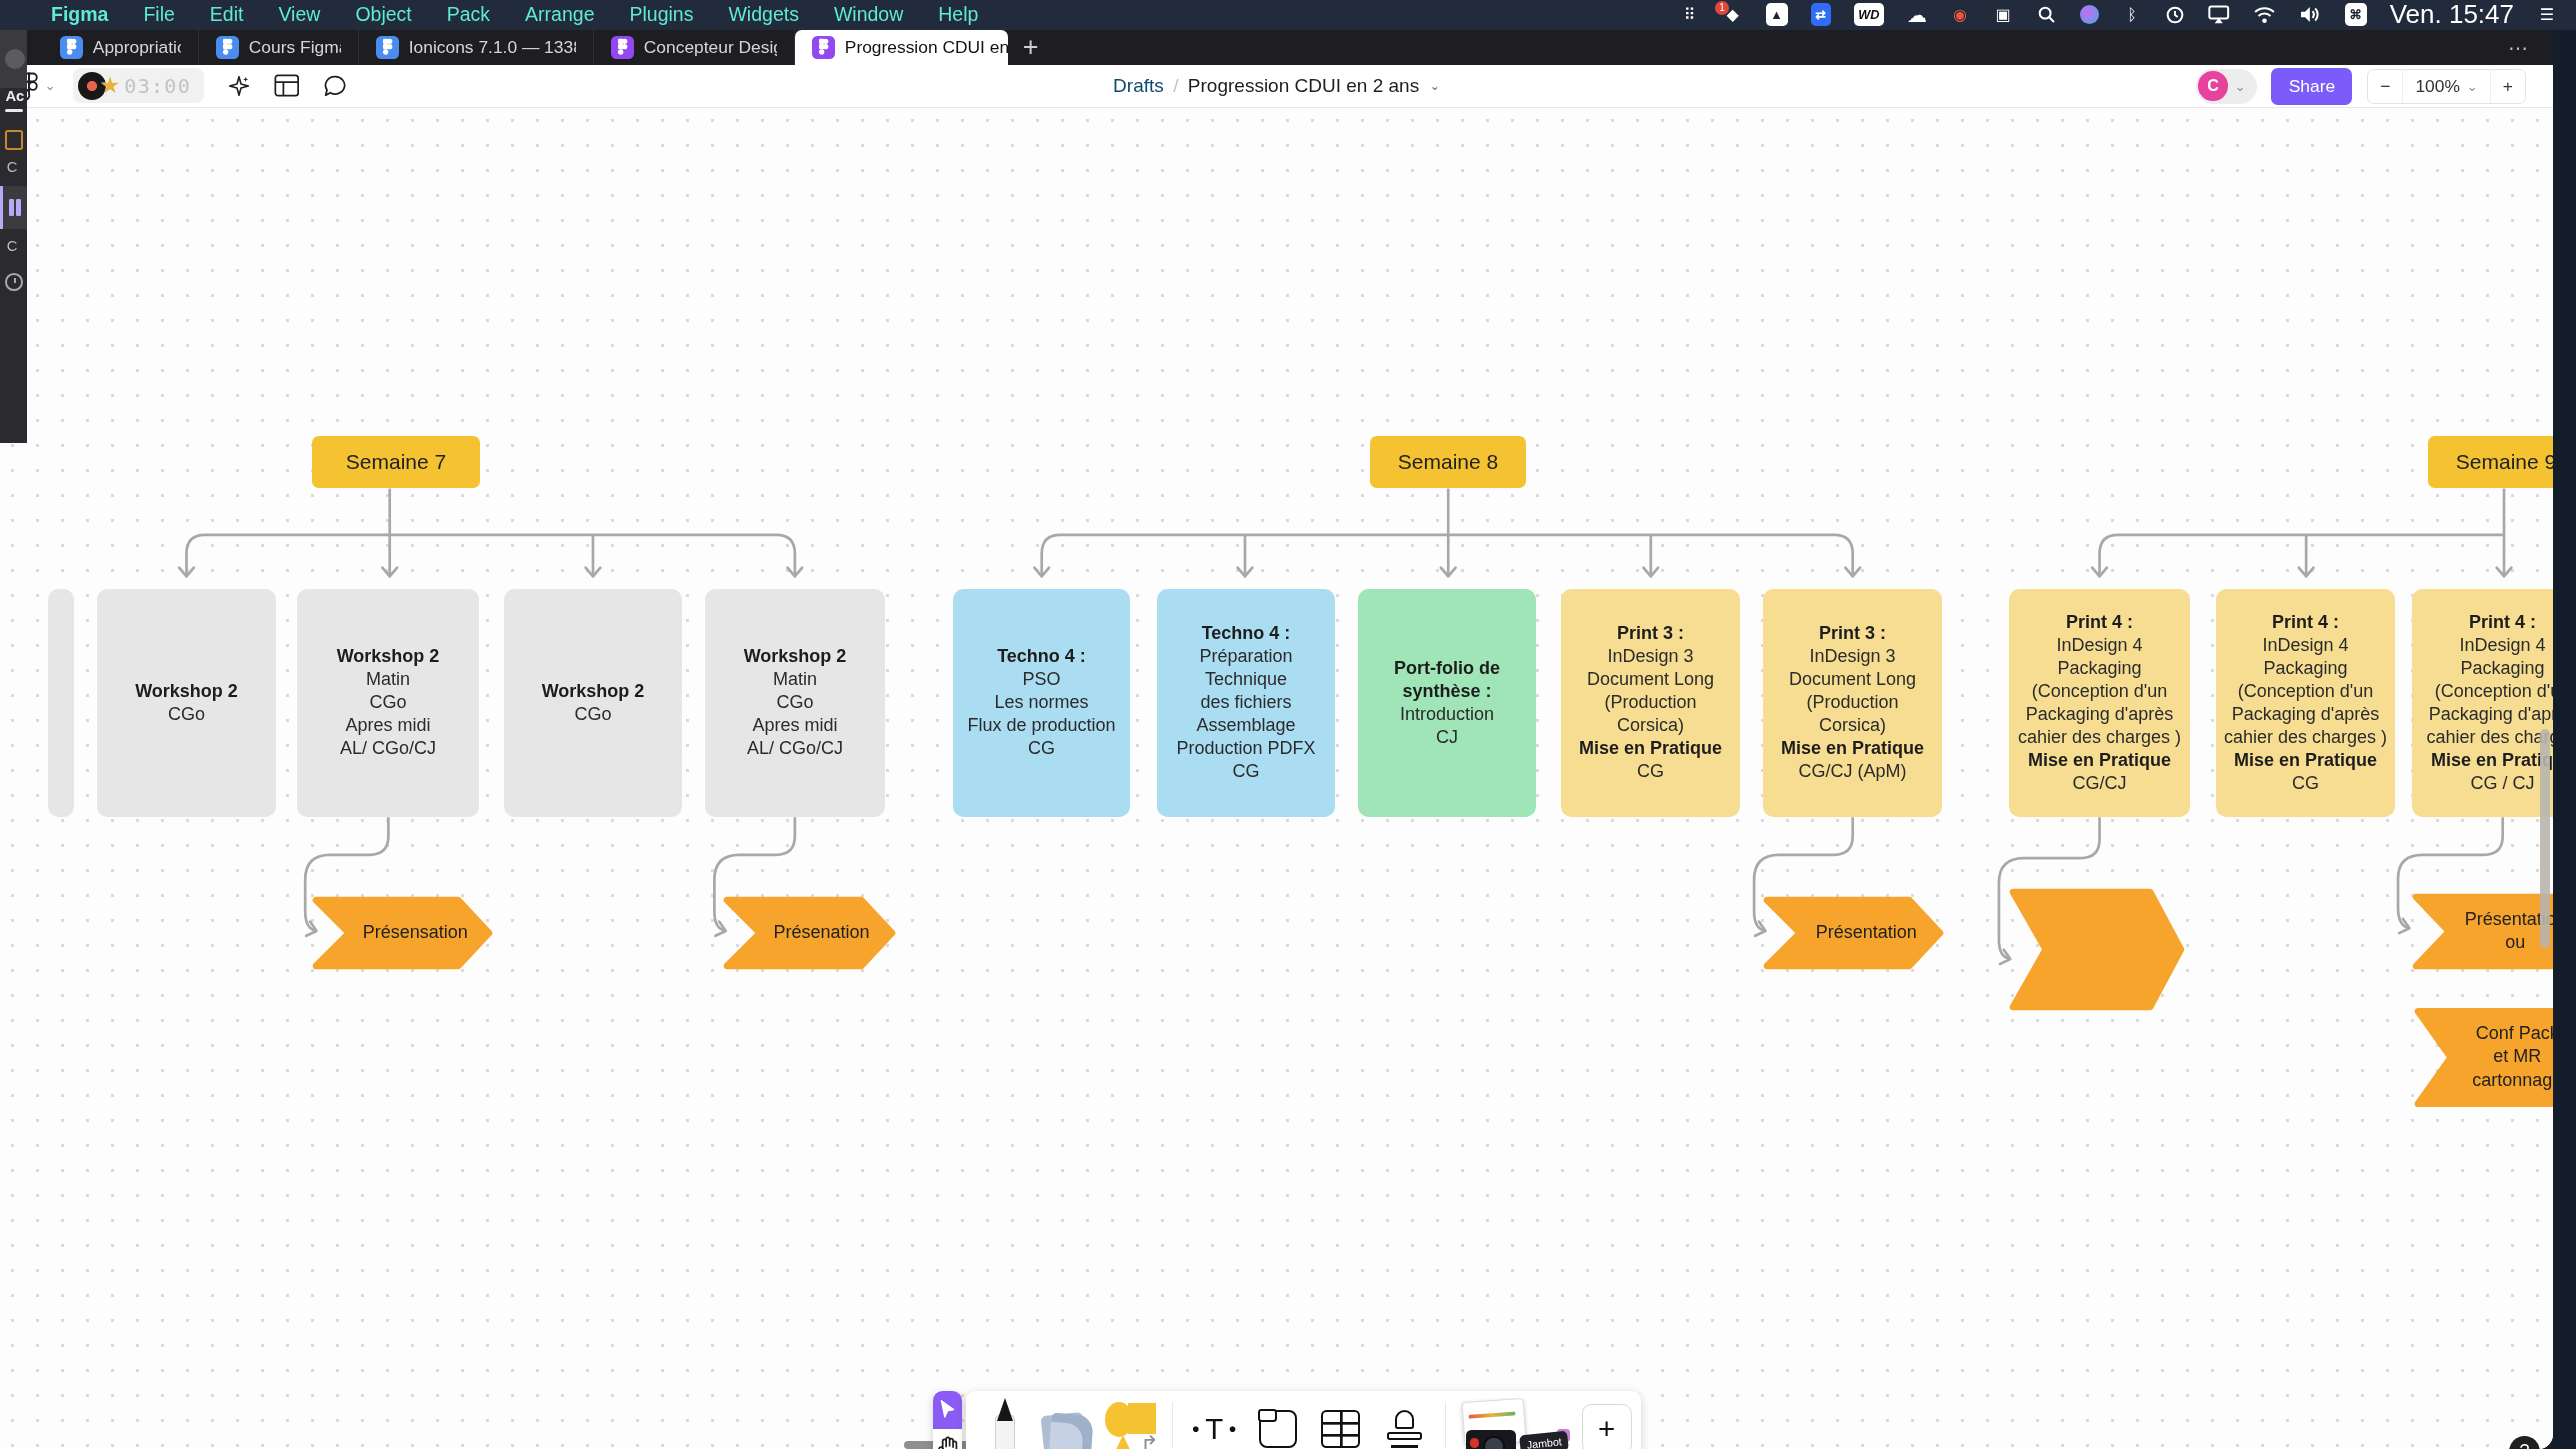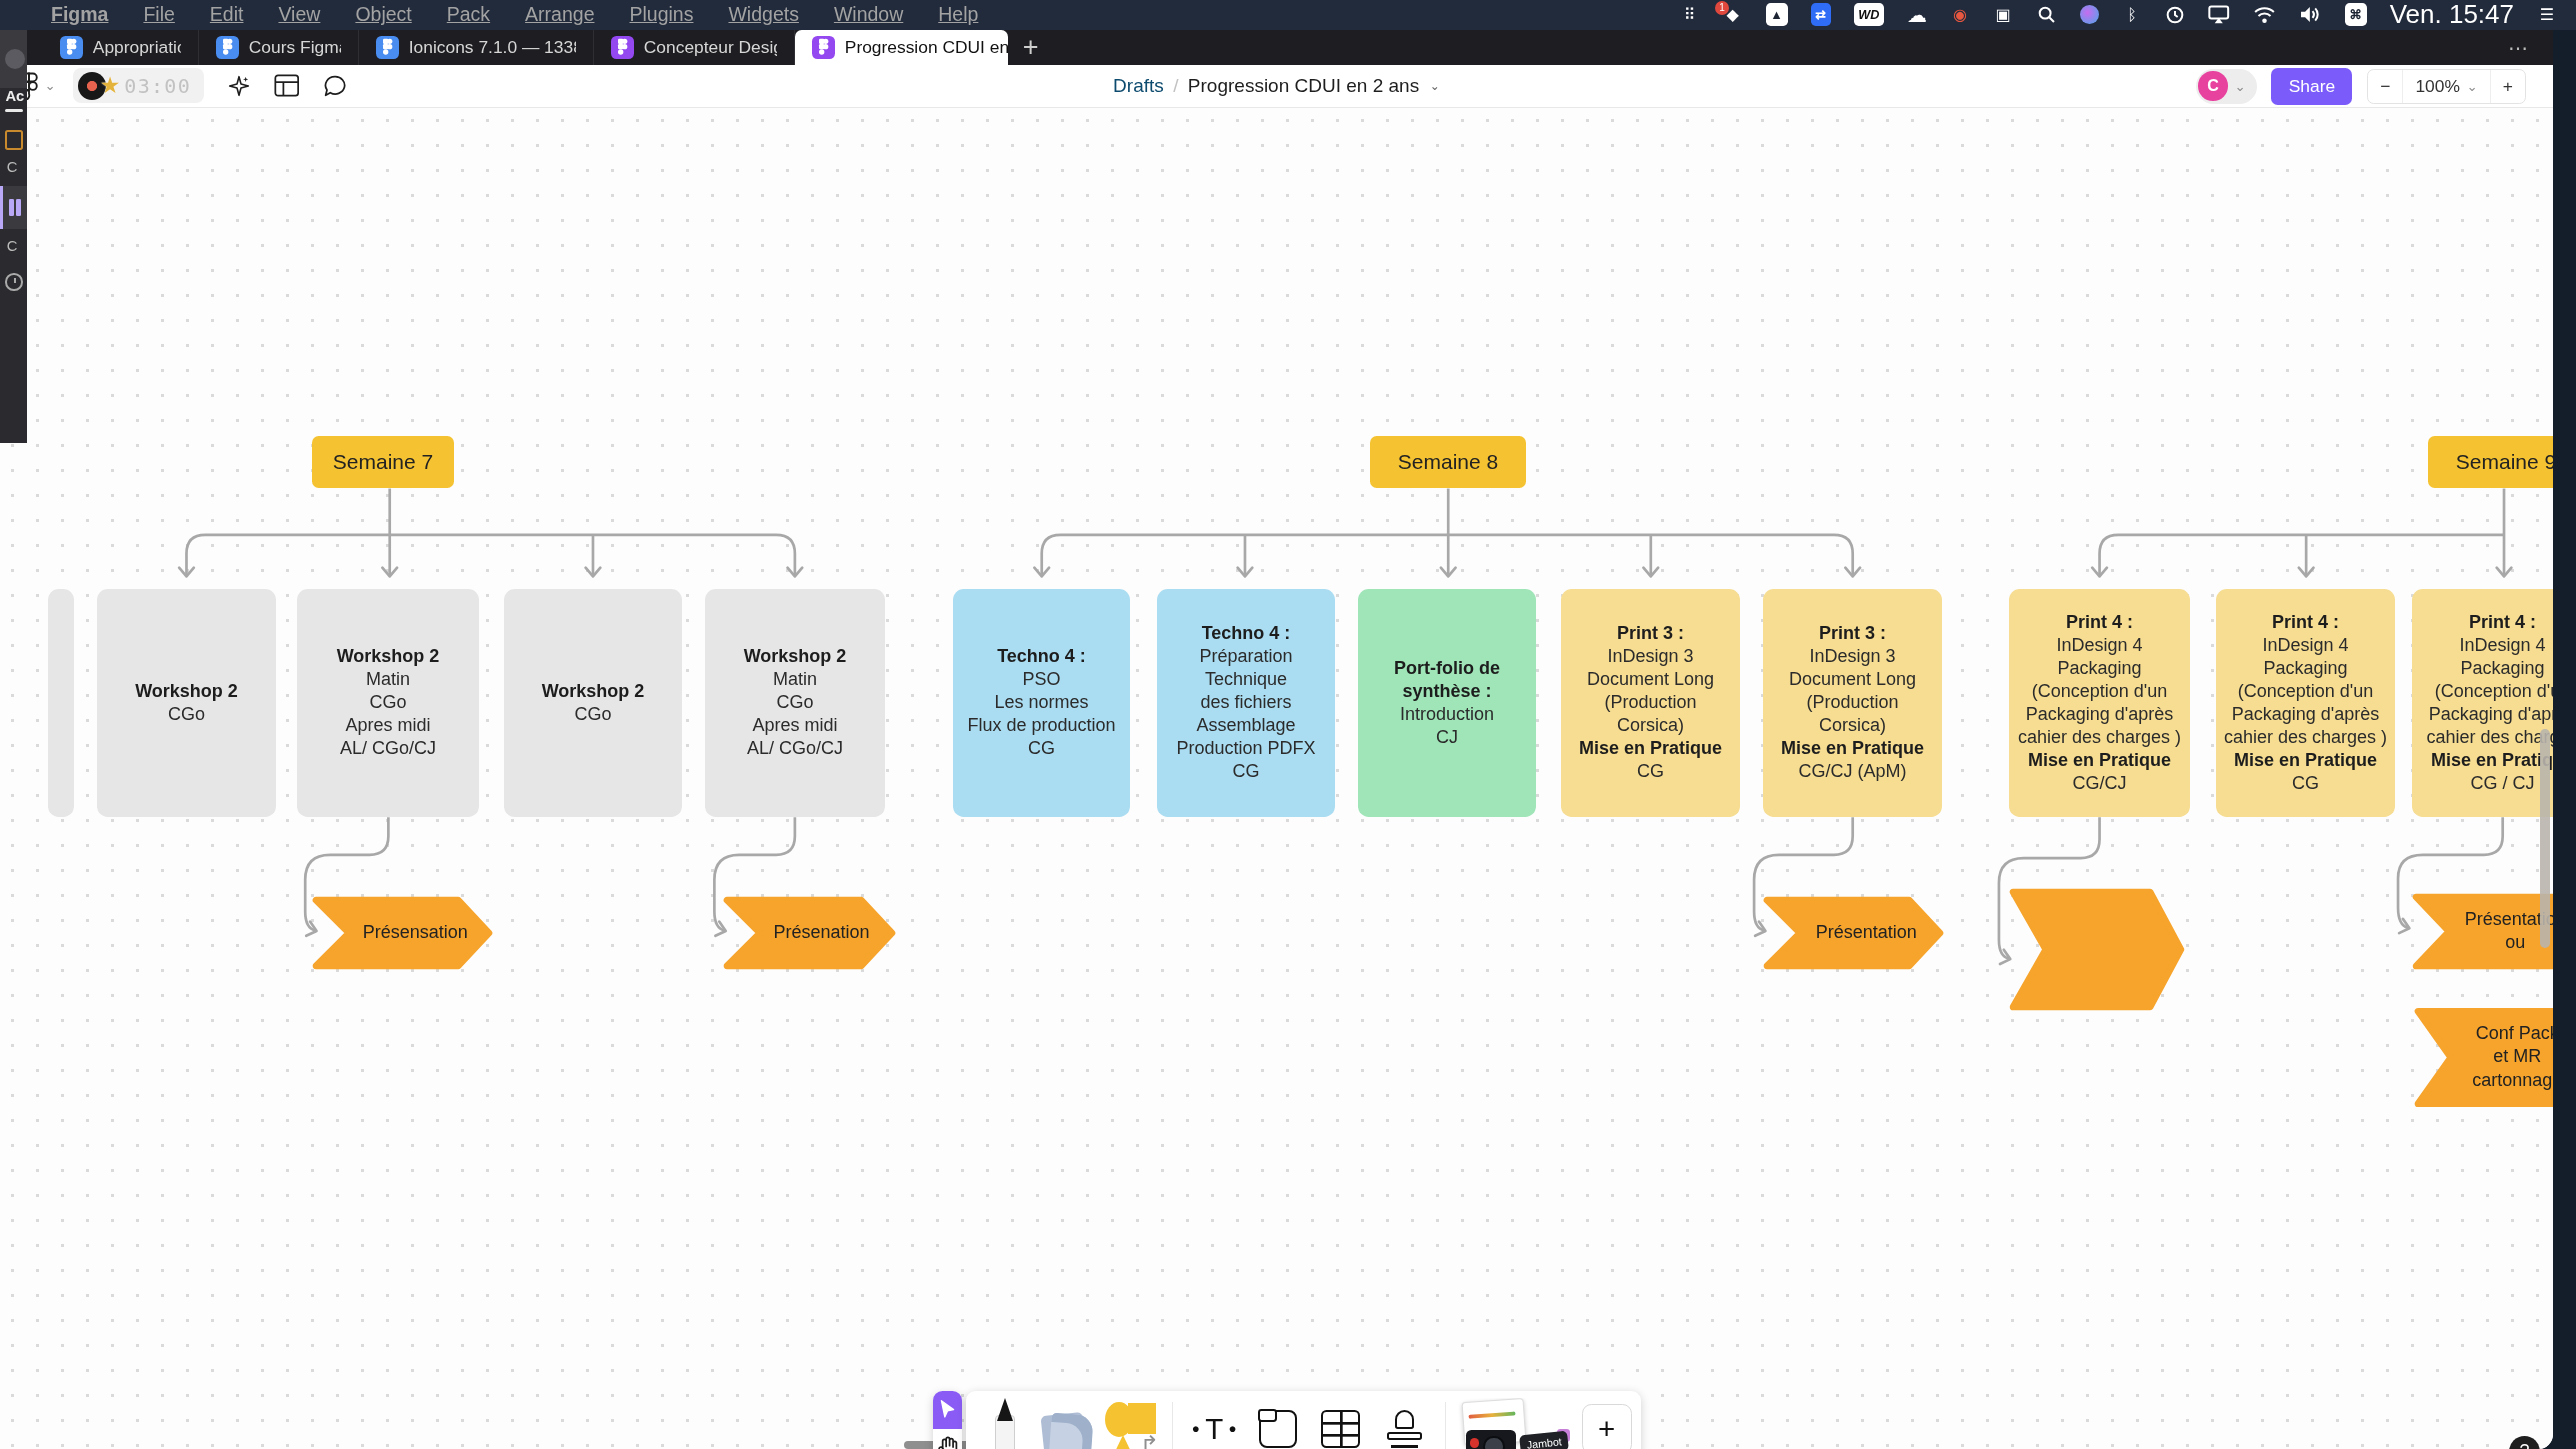--- a/index.html
+++ b/index.html
@@ -5,21 +5,21 @@
   * { margin:0; padding:0; box-sizing:border-box; }
   html,body { width:2576px; height:1449px; }
   body { font-family:"Liberation Sans", sans-serif; background:#141e2b; overflow:hidden; }
   #root { position:relative; width:2576px; height:1449px; }
 
   
   #menubar { position:absolute; left:0; top:0; width:2576px; height:29.5px;
     background:#222b3c; display:flex; align-items:center; color:#fff; font-size:19.5px; }
   .apple { margin-left:27px; font-size:20px; }
   .menu-items { display:flex; margin-left:24px; gap:35px; }
-  .menu-item { color:#a3a3a3;text-decoration:underline; }
+  .menu-item { color:#5eead4; }
   .menu-item.app { font-weight:700; }
   .mb-right { margin-left:auto; display:flex; align-items:center; gap:23px; margin-right:19px; }
   .sticon { display:inline-flex; align-items:center; justify-content:center; height:23px; min-width:20px;
     color:#fff; font-size:16px; }
   .badge-sq { border-radius:4.7px; padding:0.7px 4.7px; font-weight:700; font-size:12.7px; }
   .mb-time { font-size:26px; }
 
   
   #window { position:absolute; left:0; top:29.5px; width:2553px; height:1419px;
     background:#fff; border-radius:0 0 14.8px 0; overflow:hidden; }
@@ -377,21 +377,21 @@
 
           <path d="M579,1057 V1085 Q579,1113 551,1113 H492 Q455,1113 455,1150 V1198 Q455,1222 470,1226" marker-end="url(#ah)"></path>
           <path d="M1185,1057 V1085 Q1185,1113 1157,1113 H1102 Q1065,1113 1065,1150 V1198 Q1065,1222 1080,1226" marker-end="url(#ah)"></path>
           <path d="M2762,1057 V1085 Q2762,1113 2734,1113 H2652 Q2615,1113 2615,1150 V1198 Q2615,1222 2630,1226" marker-end="url(#ah)"></path>
           <path d="M3130,1057 V1090 Q3130,1118 3102,1118 H3017 Q2980,1118 2980,1155 V1240 Q2980,1264 2995,1268" marker-end="url(#ah)"></path>
           <path d="M3731,1057 V1085 Q3731,1113 3703,1113 H3612 Q3575,1113 3575,1148 V1192 Q3575,1218 3590,1222" marker-end="url(#ah)"></path>
         </g>
       </svg>
 
       <div id="weeks-layer">
-          <div class="weeklabel" style="left: 312px; top: 328px; width: 142px;">Semaine 7</div>
+          <div class="weeklabel" style="left: 312px; top: 328px; width: 168px;">Semaine 7</div>
           <div class="weeklabel" style="left: 1370px; top: 328px; width: 156px;">Semaine 8</div>
           <div class="weeklabel" style="left: 2428px; top: 328px; width: 156px;">Semaine 9</div>
         </div>
       <div id="nodes-layer">
           <div class="node c-grey" style="left: 48px; top: 481px; width: 25.5px;"></div>
           <div class="node c-grey" style="left: 97px; top: 481px; width: 179px;">
             <div class="bl">Workshop 2</div>
             <div>CGo</div>
           </div>
           <div class="node c-grey" style="left: 297px; top: 481px; width: 182px;">

